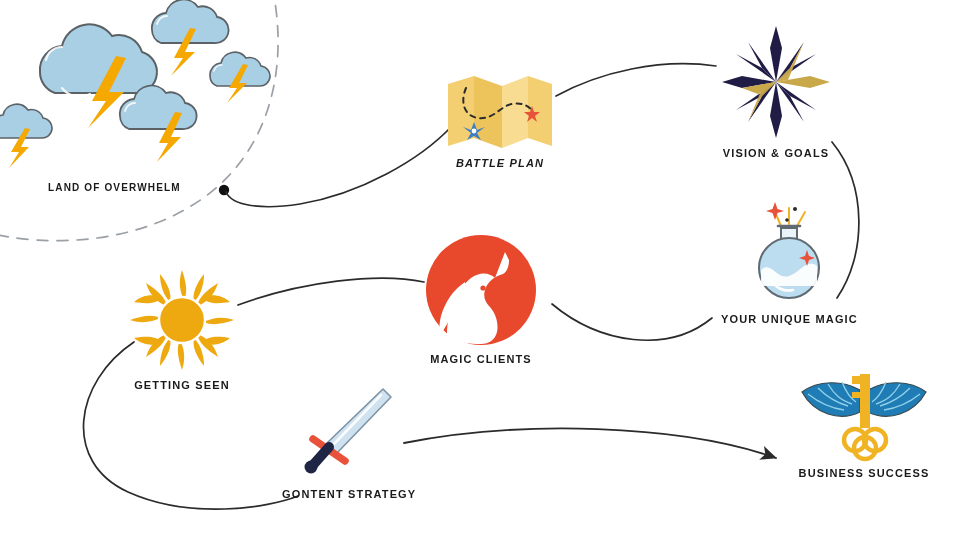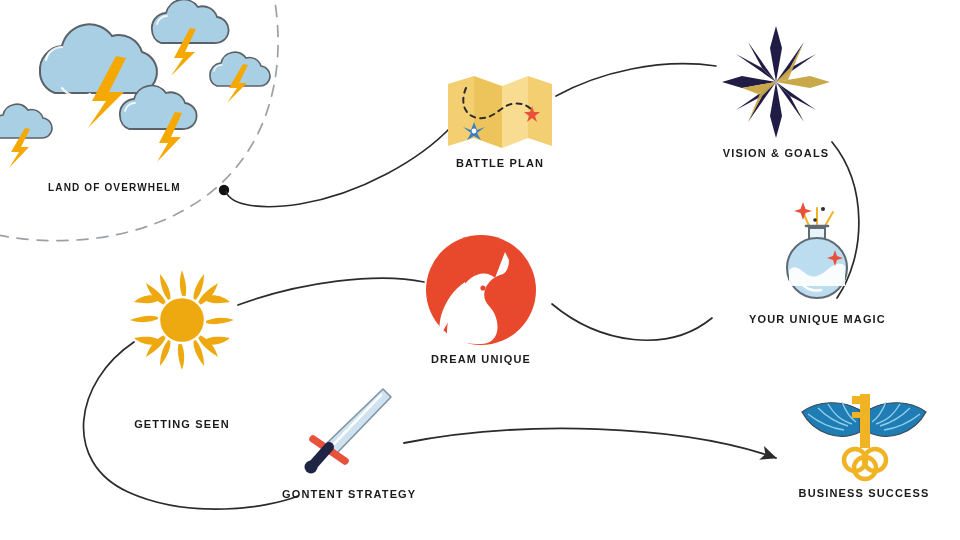--- a/index.html
+++ b/index.html
@@ -119,21 +119,21 @@
       <path d="M175 112 L159 143 L168 143 L157 162 L181 137 L171 137 L182 113 Z" fill="#f5a800"></path>
 
       <g>
         <path d="M-8 128 a12 12 0 0 1 11 -13 a14 14 0 0 1 25 -5 a12 12 0 0 1 15 8 a10 10 0 0 1 -2 20 h-42 a11 11 0 0 1 -7 -10 z" fill="#a8cfe4" stroke="#5c6166" stroke-width="1.6"></path>
       </g>
       <path d="M25 128 L11 152 L19 152 L9 168 L29 147 L21 147 L30 129 Z" fill="#f5a800"></path>
     </svg>
     <div class="region-label" style="left:48px; top:183px;">LAND OF OVERWHELM</div>
   </div>
 
-  <div class="node" style="left:444px; top:68px;">
+  <div class="node" style="left:444px; top:68px;font-style:italic;">
     <svg class="node-art" width="112" height="84" viewBox="0 0 112 84">
       <path d="M4 16 L30 8 L30 70 L4 78 Z" fill="#f3cf72"></path>
       <path d="M30 8 L58 18 L58 80 L30 70 Z" fill="#edc35c"></path>
       <path d="M58 18 L84 8 L84 70 L58 80 Z" fill="#f7dc92"></path>
       <path d="M84 8 L108 16 L108 78 L84 70 Z" fill="#f3cf72"></path>
       <path d="M22 20 C 16 34, 20 48, 34 50 C 50 52, 56 38, 68 36 C 78 34, 84 38, 88 42" fill="none" stroke="#2b2b2b" stroke-width="2" stroke-dasharray="5 5" stroke-linecap="round"></path>
       <g>
         <path d="M27 62 L30 54 L33 62 L41 59 L33 65 L37 72 L30 68 L23 72 L27 65 L19 59 Z" fill="#3f7fc1"></path>
         <circle cx="30" cy="63" r="2.4" fill="#ffffff"></circle>
       </g>
@@ -160,21 +160,21 @@
         <path d="M58 58 L24 52 L4 58 L24 64 Z" fill="#201c45"></path>
         <path d="M58 58 L92 52 L112 58 L92 64 Z" fill="#c9a84a"></path>
       </g>
       <path d="M58 58 L24 64 L40 70 Z" fill="#c9a84a"></path>
       <path d="M58 58 L72 44 L86 18 L70 56 Z" fill="#c9a84a" opacity="0.95"></path>
       <path d="M58 58 L44 72 L30 98 L46 60 Z" fill="#c9a84a" opacity="0.95"></path>
     </svg>
     <div class="node-label">VISION &amp; GOALS</div>
   </div>
 
-  <div class="node" style="left:721px; top:196px;margin-left:28px;">
+  <div class="node" style="left:721px; top:196px;">
     <svg class="node-art" width="116" height="112" viewBox="0 0 116 112">
       <g>
         <path d="M50 30 L44 16" stroke="#f0b323" stroke-width="2" stroke-linecap="round" fill="none"></path>
         <path d="M58 28 L58 12" stroke="#f0b323" stroke-width="2" stroke-linecap="round" fill="none"></path>
         <path d="M66 30 L74 16" stroke="#f0b323" stroke-width="2" stroke-linecap="round" fill="none"></path>
         <circle cx="64" cy="13" r="2" fill="#2b2b2b"></circle>
         <circle cx="56" cy="24" r="1.8" fill="#2b2b2b"></circle>
       </g>
       <path d="M44 6 L46.5 13 L53 15 L46.5 17 L44 24 L41.5 17 L35 15 L41.5 13 Z" fill="#e8513a"></path>
       <path d="M50 32 L50 48 L66 48 L66 32 Z" fill="#e8f3fa" stroke="#5f6a72" stroke-width="2"></path>
@@ -193,24 +193,24 @@
       <path d="M82 20 L72 46 C 66 40, 56 40, 48 46 C 40 52, 34 62, 30 72
                C 26 82, 24 92, 24 100 L24 106 C 34 110, 46 112, 58 112
                C 66 112, 72 108, 74 100 C 76 90, 72 80, 66 74
                C 62 70, 60 64, 62 58 C 64 50, 72 44, 80 42
                C 84 40, 86 34, 86 28 Z" fill="#ffffff"></path>
       <path d="M42 50 C 30 58, 22 70, 18 84 C 16 92, 16 98, 18 102
                C 22 96, 26 88, 30 82 C 26 92, 24 100, 26 106
                C 30 98, 36 88, 42 80 Z" fill="#ffffff"></path>
       <circle cx="60" cy="56" r="2.6" fill="#e8492c"></circle>
     </svg>
-    <div class="node-label">DREAM UNIQUE</div>
-  </div>
-
-  <div class="node" style="left:126px; top:266px;gap:39px;">
+    <div class="node-label">MAGIC CLIENTS</div>
+  </div>
+
+  <div class="node" style="left:126px; top:266px;">
     <svg class="node-art" width="112" height="108" viewBox="0 0 112 108">
       <g fill="#eda90f">
         <path d="M56 4 C 60 16, 62 26, 58 34 C 54 26, 52 16, 56 4 Z"></path>
         <path d="M56 104 C 52 92, 50 82, 54 74 C 58 82, 60 92, 56 104 Z"></path>
         <path d="M4 54 C 16 50, 26 48, 34 52 C 26 56, 16 58, 4 54 Z"></path>
         <path d="M108 54 C 96 58, 86 60, 78 56 C 86 52, 96 50, 108 54 Z"></path>
         <path d="M20 17 C 31 24, 39 31, 41 40 C 32 37, 24 30, 20 17 Z"></path>
         <path d="M92 91 C 81 84, 73 77, 71 68 C 80 71, 88 78, 92 91 Z"></path>
         <path d="M92 17 C 88 30, 80 37, 71 40 C 73 31, 81 24, 92 17 Z"></path>
         <path d="M20 91 C 24 78, 32 71, 41 68 C 39 77, 31 84, 20 91 Z"></path>
@@ -233,21 +233,21 @@
     <svg class="node-art" width="112" height="100" viewBox="0 0 112 100">
       <path d="M90 6 L98 14 L44 70 L34 60 Z" fill="#cfe2f0" stroke="#7f93a4" stroke-width="1.6" stroke-linejoin="round"></path>
       <path d="M88 12 L40 62" stroke="#ffffff" stroke-width="2.6" stroke-linecap="round" fill="none" opacity="0.9"></path>
       <path d="M20 56 L52 78" stroke="#e8513a" stroke-width="7.5" stroke-linecap="round" fill="none"></path>
       <path d="M36 64 L20 82" stroke="#1f2544" stroke-width="10" stroke-linecap="round" fill="none"></path>
       <circle cx="18" cy="84" r="6.5" fill="#1f2544"></circle>
     </svg>
     <div class="node-label">GONTENT STRATEGY</div>
   </div>
 
-  <div class="node" style="left:798px; top:386px;">
+  <div class="node" style="left:798px; top:366px;">
     <svg class="node-art" width="132" height="96" viewBox="0 0 132 96">
       <g>
         <path d="M62 24 C 44 14, 20 14, 4 26 C 16 48, 42 56, 62 46 Z" fill="#1f7cb4" stroke="#394a52" stroke-width="1.2"></path>
         <path d="M20 22 C 28 30, 36 36, 50 40" fill="none" stroke="#8fd0ea" stroke-width="1.4"></path>
         <path d="M30 18 C 36 28, 42 34, 54 38" fill="none" stroke="#8fd0ea" stroke-width="1.4"></path>
         <path d="M10 28 C 20 36, 32 42, 46 44" fill="none" stroke="#8fd0ea" stroke-width="1.4"></path>
         <path d="M44 16 C 48 26, 52 32, 58 36" fill="none" stroke="#8fd0ea" stroke-width="1.4"></path>
       </g>
       <g>
         <path d="M70 24 C 88 14, 112 14, 128 26 C 116 48, 90 56, 70 46 Z" fill="#1f7cb4" stroke="#394a52" stroke-width="1.2"></path>

